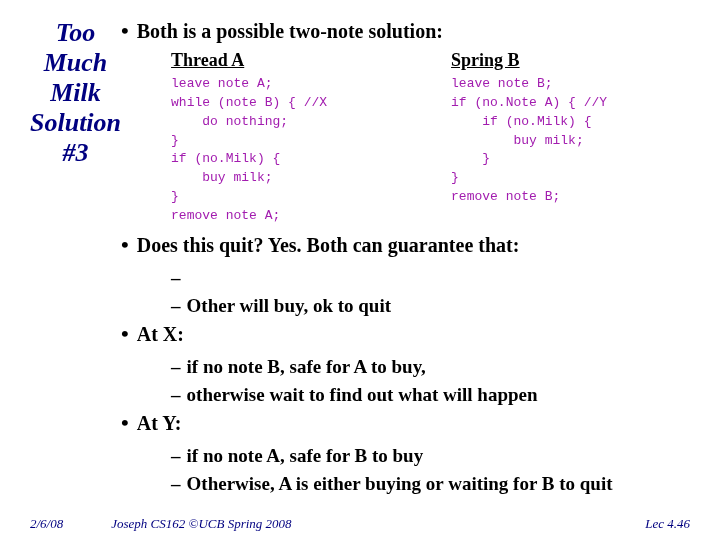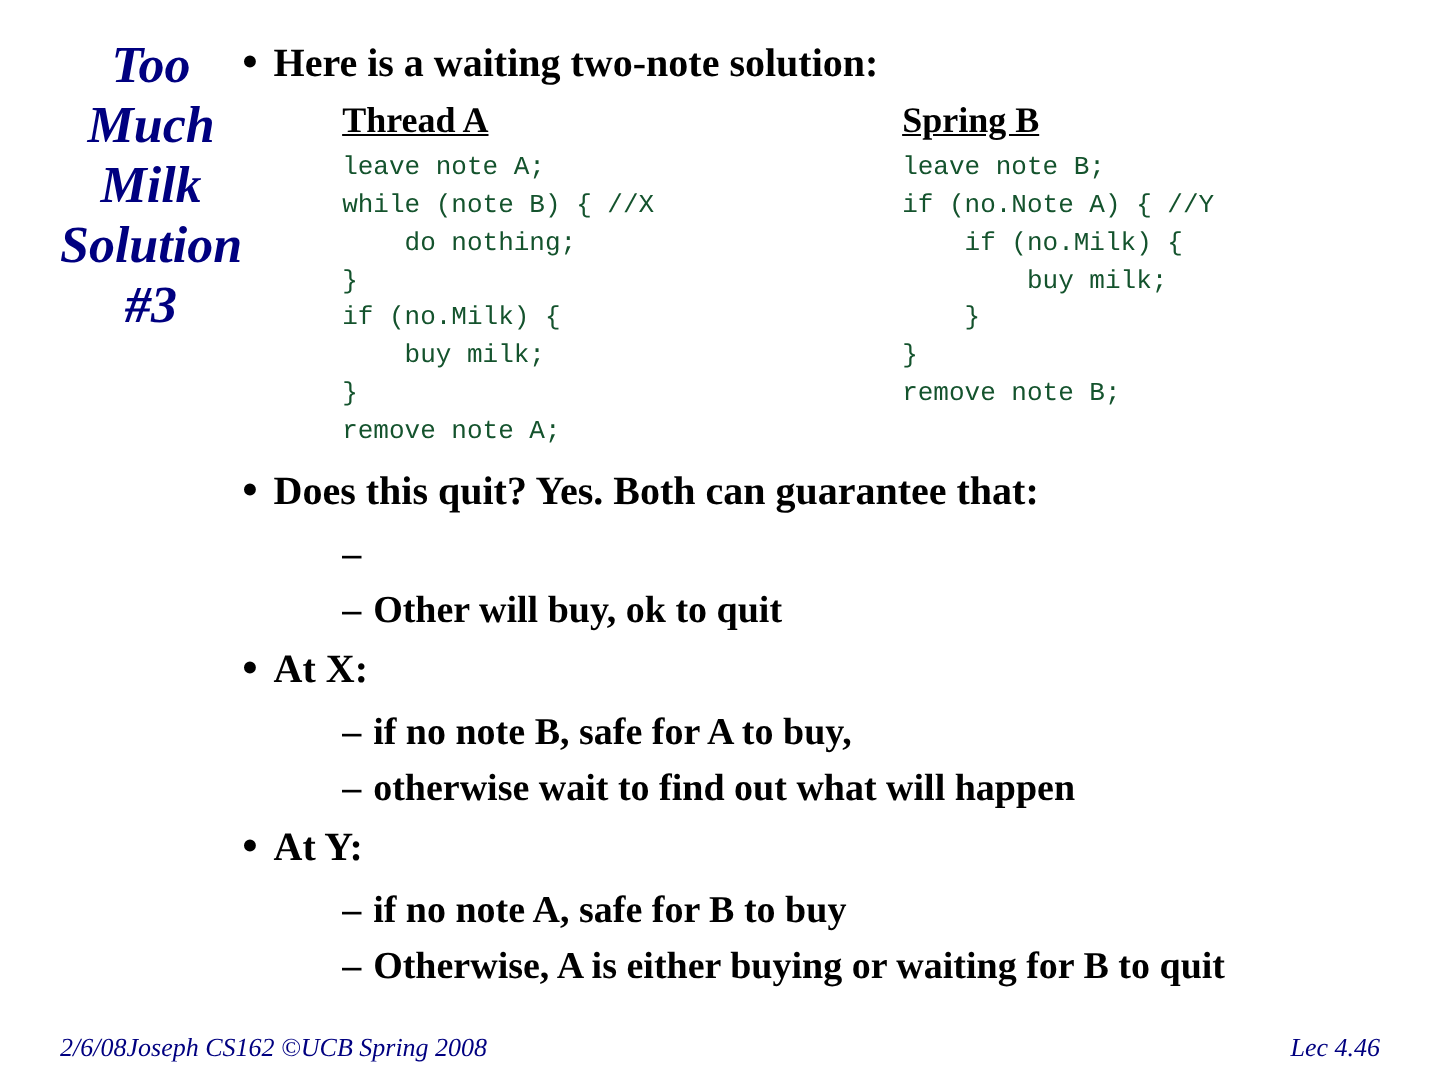--- a/index.html
+++ b/index.html
@@ -75,21 +75,21 @@
 
     .thread-b-col {
       width: 300px;
     }
 
     .code-block {
       font-family: 'Courier New', Courier, monospace;
       font-size: 13px;
       line-height: 1.45;
       white-space: pre;
-      color: #14532d;
+      color: #a21caf;
     }
 
     .sub-bullets {
       margin-left: 50px;
       font-size: 19px;
       font-weight: bold;
       line-height: 1.5;
     }
 
     .sub-bullet-line {
@@ -107,20 +107,21 @@
       bottom: 8px;
       left: 0;
       right: 0;
       display: flex;
       justify-content: space-between;
       align-items: center;
       padding: 0 30px;
       font-size: 13px;
       color: #000080;
       font-style: italic;
+      gap: 48px;
     }
 
     .footer-center {
       text-align: left;
       flex: 1;
     }
 
     .main-content {
       flex: 1;
       display: flex;
@@ -131,21 +132,21 @@
 <body>
 
 <div class="slide">
   <div class="title">Too Much Milk Solution #3</div>
   <hr class="title-underline">
 
   <div class="main-content">
 
     <div class="bullet-line">
       <span class="bullet">•</span>
-      <span>Here is a waiting two-note solution:</span>
+      <span>Both is a possible two-note solution:</span>
     </div>
 
     <div class="threads-container">
       <div class="thread-column thread-a-col">
         <div class="thread-label">Thread A</div>
         <div class="code-block">leave note A;
 while (note B) { //X
     do nothing;
 }
 if (no.Milk) {

